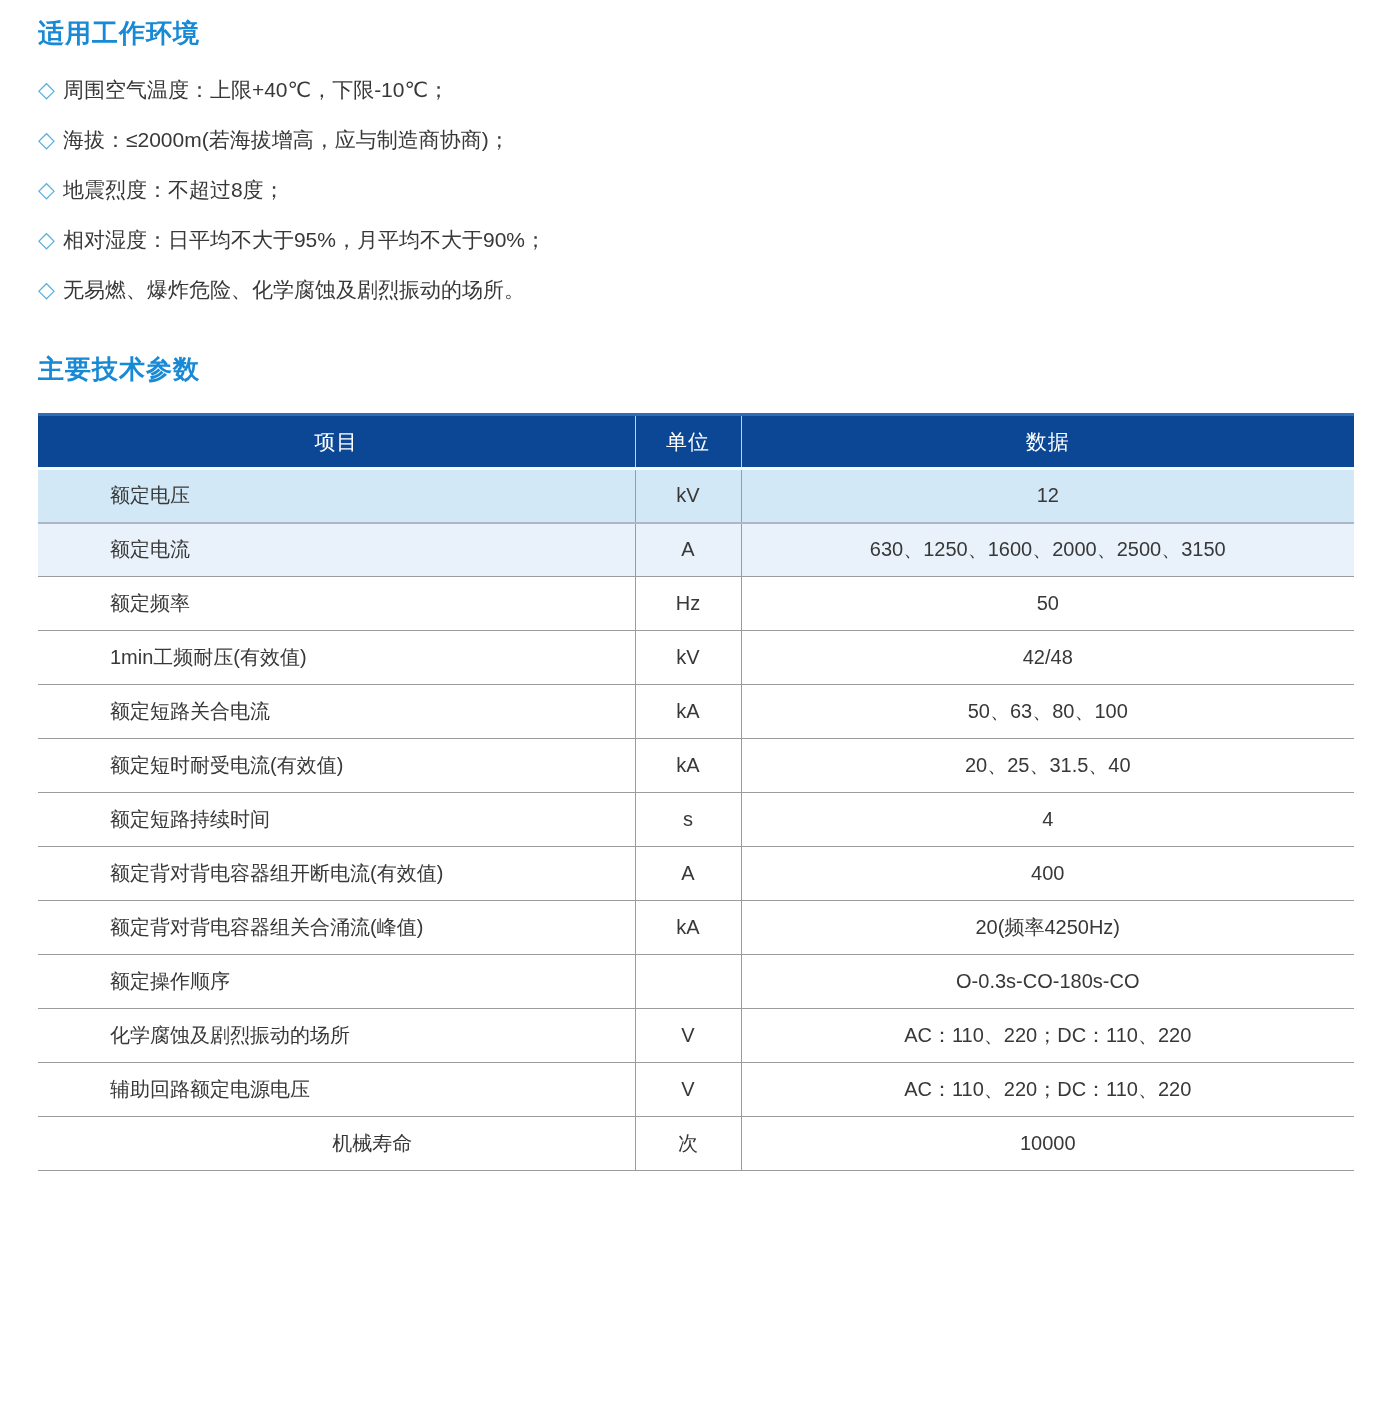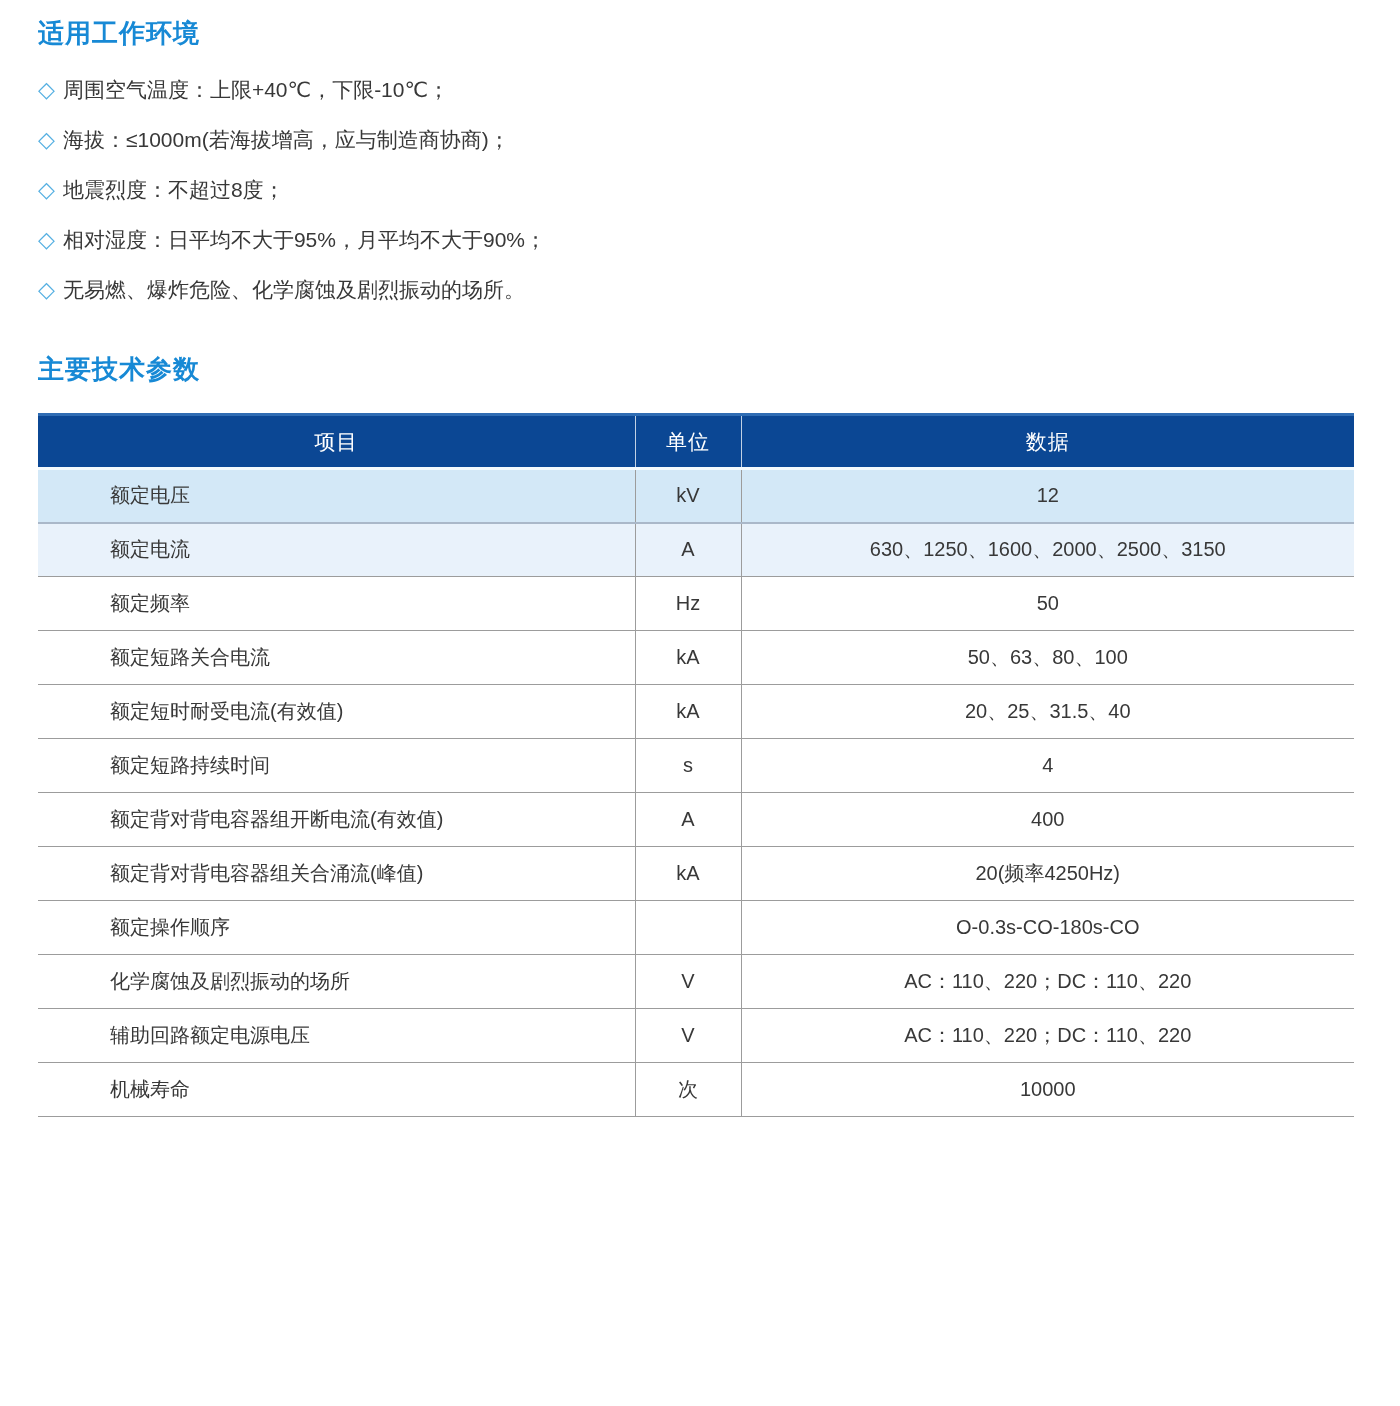--- a/index.html
+++ b/index.html
@@ -77,40 +77,40 @@
     color: var(--text-color);
     border-top: 1px solid var(--grid-color);
     text-align: center;
     padding: 0;
   }
   table.params td.item {
     text-align: left;
     padding-left: 72px;
   }
   table.params td + td { border-left: 1px solid var(--grid-color); }
-  table.params tbody tr:last-child td { border-bottom: 1px solid var(--grid-color); }
+  table.params tbody tr:last-child td { border-bottom: 1px solid var(--grid-color); text-align: center; }
 
   table.params tr.blue1 td { background: var(--row1-bg); border-top: 3px solid #f4fafd; }
   table.params tr.blue2 td { background: var(--row2-bg); border-top: 2px solid var(--blue-divider); }
 </style>
 </head>
 <body>
 
 <div class="page">
 
   <h2 class="sec-title">适用工作环境</h2>
 
   <ul class="env-list">
       <li>
         <span class="diamond">◇</span>
         <span>周围空气温度：上限+40℃，下限-10℃；</span>
       </li>
       <li>
         <span class="diamond">◇</span>
-        <span>海拔：≤1000m(若海拔增高，应与制造商协商)；</span>
+        <span>海拔：≤2000m(若海拔增高，应与制造商协商)；</span>
       </li>
       <li>
         <span class="diamond">◇</span>
         <span>地震烈度：不超过8度；</span>
       </li>
       <li>
         <span class="diamond">◇</span>
         <span>相对湿度：日平均不大于95%，月平均不大于90%；</span>
       </li>
       <li>
@@ -144,20 +144,25 @@
           <td class="item">额定电流</td>
           <td>A</td>
           <td>630、1250、1600、2000、2500、3150</td>
         </tr>
         <tr>
           <td class="item">额定频率</td>
           <td>Hz</td>
           <td>50</td>
         </tr>
         <tr>
+          <td class="item">1min工频耐压(有效值)</td>
+          <td>kV</td>
+          <td>42/48</td>
+        </tr>
+        <tr>
           <td class="item">额定短路关合电流</td>
           <td>kA</td>
           <td>50、63、80、100</td>
         </tr>
         <tr>
           <td class="item">额定短时耐受电流(有效值)</td>
           <td>kA</td>
           <td>20、25、31.5、40</td>
         </tr>
         <tr>

